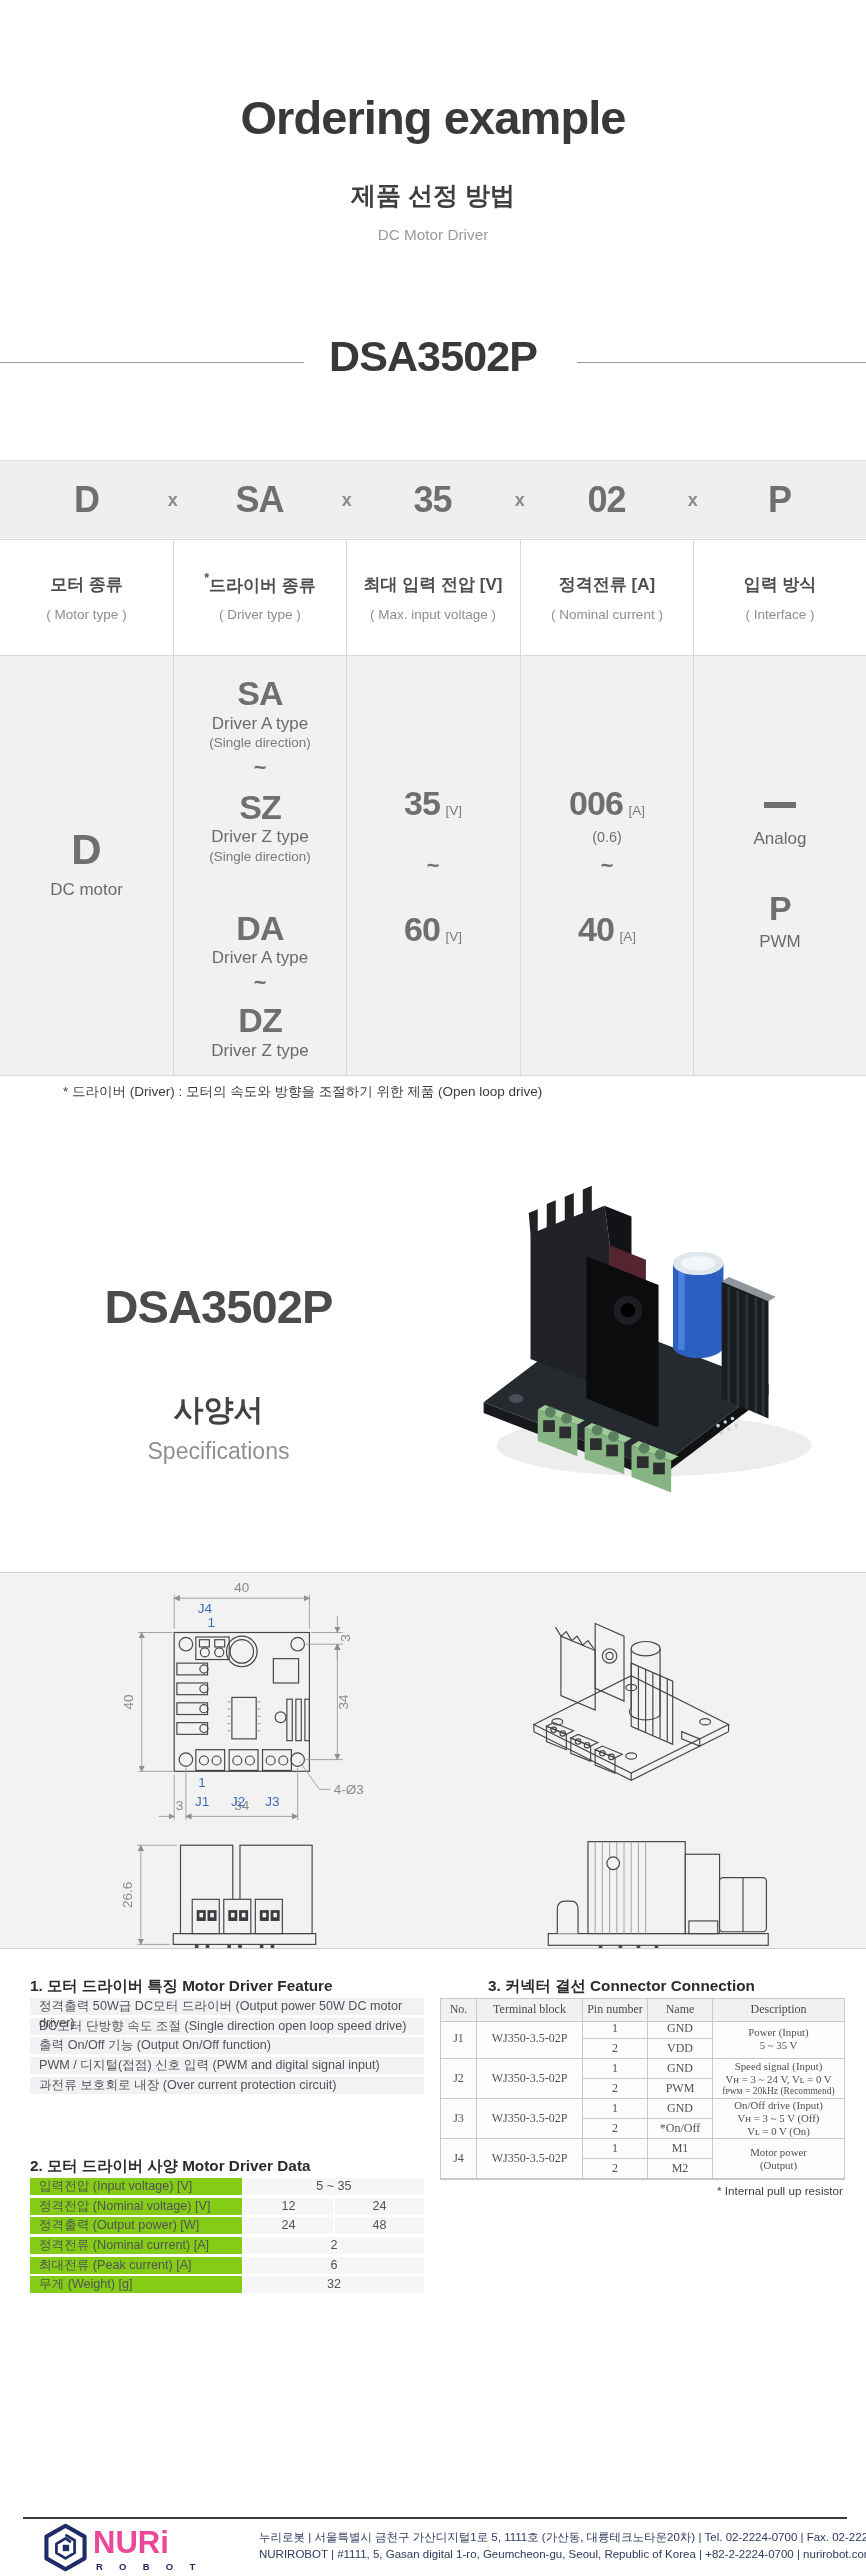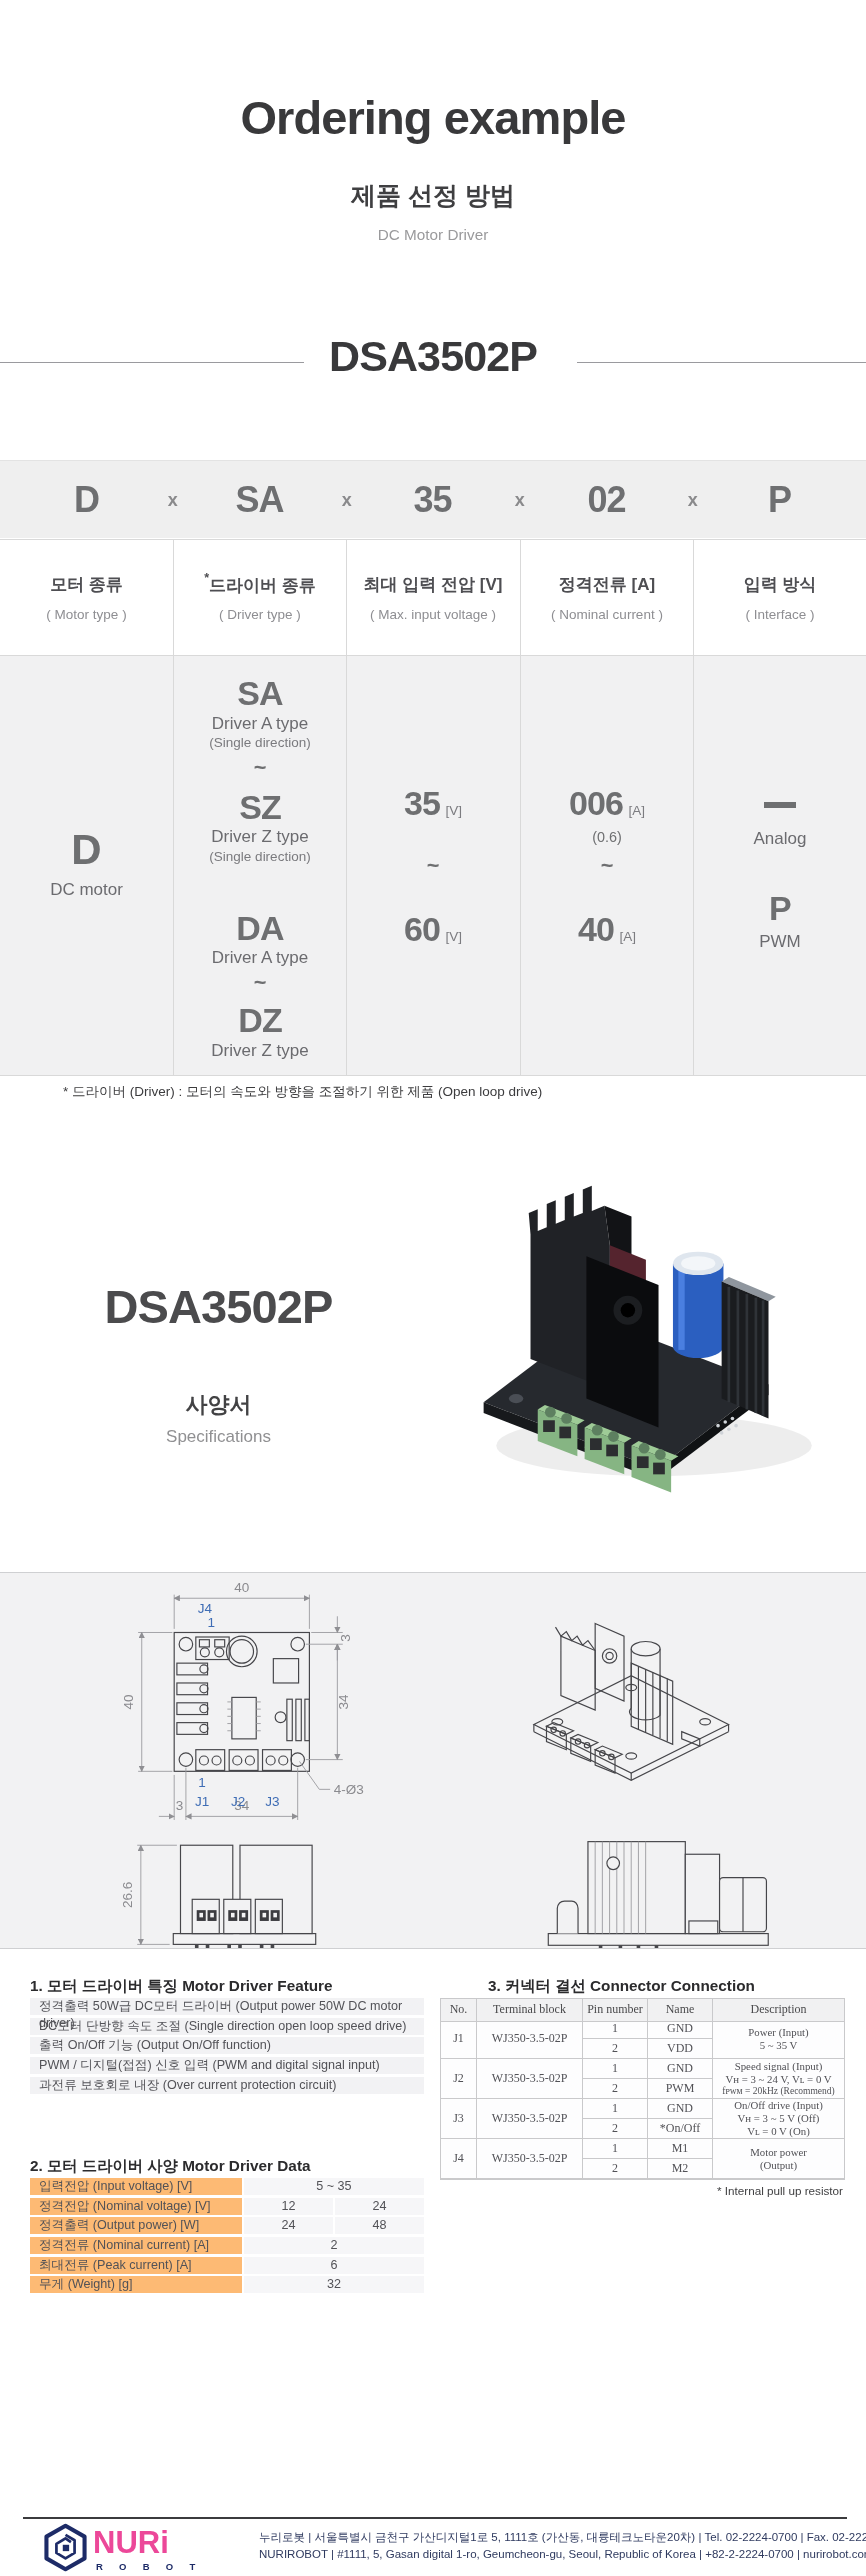--- a/index.html
+++ b/index.html
@@ -34,35 +34,35 @@
   .lbl{font-size:17px;color:#6b6b6f;}
   .sub{font-size:13.5px;color:#7a7a7e;}
   .tld{font-size:21.7px;font-weight:bold;color:#6e6f71;}
   .alt{font-size:14.4px;color:#6e6f71;}
   .dash{position:absolute;left:50%;margin-left:-16px;width:32px;height:6.3px;background:#6e6f71;}
   
   .fnote{left:63px;top:1083px;font-size:13.5px;color:#3c3c3e;}
   
   .specblk{left:29px;top:1279px;width:379px;text-align:center;}
   .specmodel{font-size:47px;font-weight:bold;color:#4b4b4d;letter-spacing:-0.9px;}
-  .speckr{margin-top:56px;font-size:22px;font-weight:bold;color:#424244;}
-  .specen{margin-top:7.2px;font-size:17px;color:#909092;text-align:center;}
+  .speckr{margin-top:56px;font-size:30px;font-weight:bold;color:#424244;}
+  .specen{margin-top:7.2px;font-size:23px;color:#909092;text-align:center;}
   
   .panel{top:1572px;left:0;width:866px;height:377px;background:#f2f2f3;border-top:0.9px solid #cfd0d2;border-bottom:0.9px solid #cfd0d2;box-sizing:border-box;}
   .panel svg{display:block;}
   .cad{stroke:#46464a;stroke-width:1.3;fill:none;}
   .cadf{stroke:#46464a;stroke-width:1.3;fill:#f2f2f3;}
   .dim{stroke:#9b9b9f;stroke-width:1;fill:none;}
   .dimt{font-size:15px;fill:#8b8b8f;}
   .blab{font-size:15px;fill:#3f6db5;}
   
   .ttl{font-size:15.3px;font-weight:bold;color:#2b2b2d;}
   .frow{height:17px;line-height:17px;background:#f2f2f4;margin-bottom:2.7px;padding-left:9px;font-size:12.6px;color:#525257;box-sizing:border-box;}
   .drow{display:flex;height:17px;margin-bottom:2.7px;font-size:12.6px;color:#525257;}
-  .dlab{width:212px;background:#fdba74;padding-left:9px;line-height:17px;box-sizing:border-box;margin-right:1.8px;}
+  .dlab{width:212px;background:#84cc16;padding-left:9px;line-height:17px;box-sizing:border-box;margin-right:1.8px;}
   .dval{flex:1;display:flex;gap:1.8px;}
   .dval div{flex:1;background:#f6f6f8;text-align:center;line-height:17px;}
   .ctab{display:grid;grid-template-columns:36px 106px 65px 65px 131px;grid-auto-rows:20px;border:0.9px solid #c9c9cb;background:#fdfdfe;font-size:12px;color:#515156;}
   .ctab>div{border-right:0.9px solid #c9c9cb;border-bottom:0.9px solid #c9c9cb;display:flex;align-items:center;justify-content:center;text-align:center;font-family:Liberation Serif, serif;}
   .ctab>div:nth-child(5n).hd,.ctab .lastc{border-right:none;}
   .ctab .hd{height:21.7px;background:#f1f1f2;color:#4a4a4c;}
   .ctab .rs2{grid-row:span 2;}
   .ctab .desc{flex-direction:column;line-height:1.2;font-size:10.8px;padding:0.9px 0;}
   .ctab .desc .dsm{font-size:9.5px;}
   .cfoot{font-size:11.7px;color:#3f3f41;text-align:right;}

